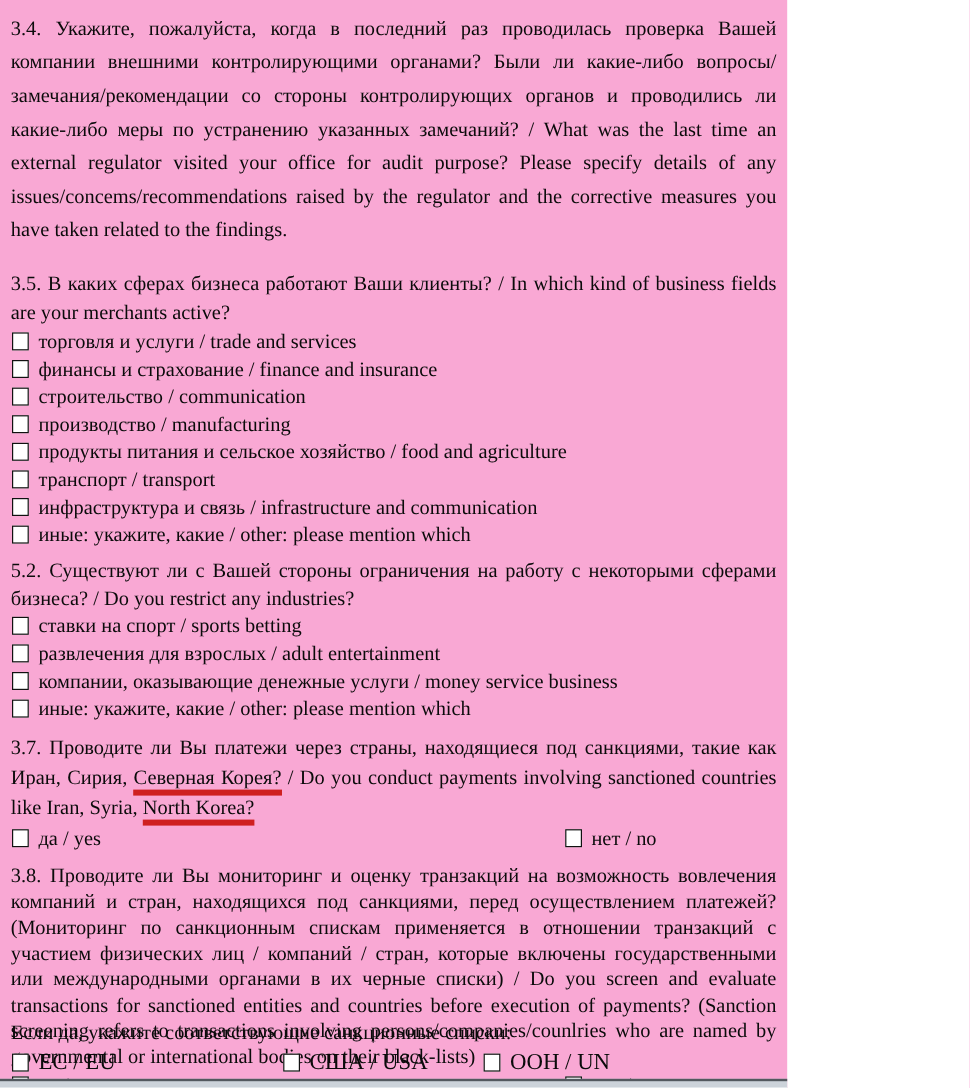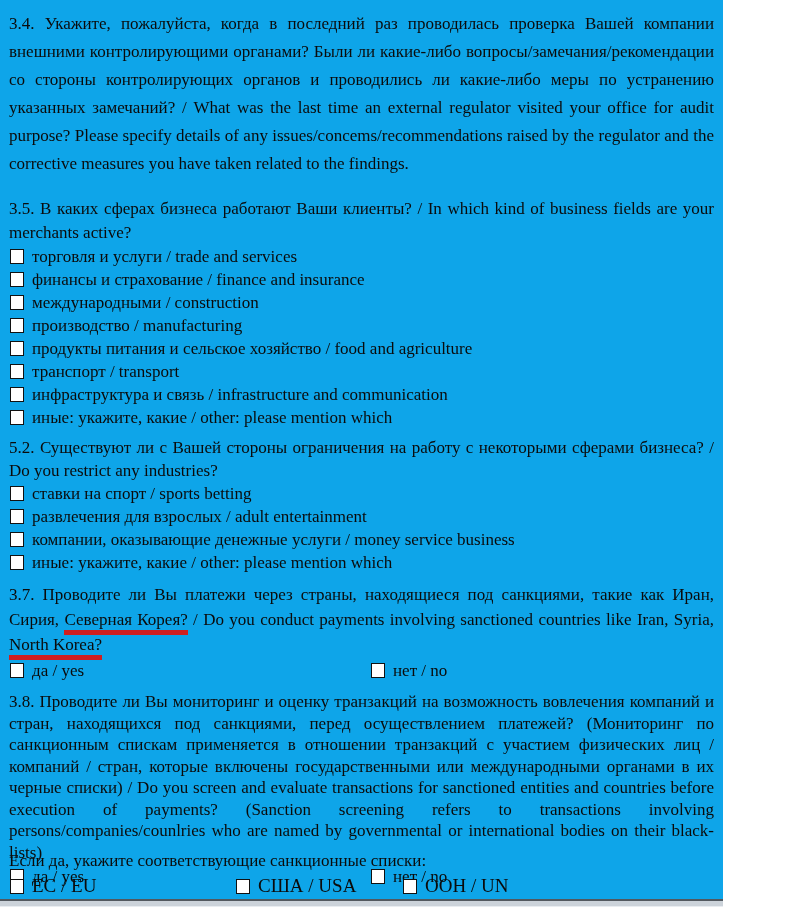--- a/index.html
+++ b/index.html
@@ -5,24 +5,24 @@
   html, body { margin: 0; padding: 0; }
   body {
     width: 808px; height: 907px;
     background: #ffffff;
     font-family: "Liberation Serif", "DejaVu Serif", serif;
     color: #0b0b0b;
     overflow: hidden;
   }
   .page {
     position: relative;
-    width: 723px; height: 907px;
+    width: 656px; height: 907px;
     box-sizing: border-box;
     padding: 10px 9px 0 9px;
-    background: #0ea5e9;
+    background: #f9a8d4;
   }
   .para {
     font-size: 17px;
     text-align: justify;
     margin: 0;
   }
   .q34 { line-height: 28px; margin-bottom: 19px; }
   .intro35 { line-height: 24px; }
   .intro36 { line-height: 23px; }
   .q37 { line-height: 25px; }
@@ -46,21 +46,21 @@
   }
   .yesno {
     display: flex;
     align-items: center;
     height: 24px;
     margin-top: 2px;
     font-size: 17px;
     padding-left: 1px;
   }
   .yesno .col1 { width: 361px; }
-  .yesno .col2 { flex: 1; }
+  .yesno .col2 { flex: 1; text-align: center; }
   .red-underline {
     border-bottom: 5px solid #cf2020;
     padding-bottom: 1px;
   }
   .sanctions {
     position: absolute;
     left: 9px; right: 16px; top: 849px;
   }
   .sanctions .intro-line {
     font-size: 17px;
@@ -101,21 +101,21 @@
 
 <div class="page">
 
   <p class="para q34">3.4. Укажите, пожалуйста, когда в последний раз проводилась проверка Вашей компании внешними контролирующими органами? Были ли какие-либо вопросы/замечания/рекомендации со стороны контролирующих органов и проводились ли какие-либо меры по устранению указанных замечаний? / What was the last time an external regulator visited your office for audit purpose? Please specify details of any issues/concems/recommendations raised by the regulator and the corrective measures you have taken related to the findings.</p>
 
   <div>
     <p class="para intro35">3.5. В каких сферах бизнеса работают Ваши клиенты? / In which kind of business fields are your merchants active?</p>
     <div class="opts opts35">
       <div class="opt"><span class="checkbox"></span><span>торговля и услуги / trade and services</span></div>
       <div class="opt"><span class="checkbox"></span><span>финансы и страхование / finance and insurance</span></div>
-      <div class="opt"><span class="checkbox"></span><span>международными / construction</span></div>
+      <div class="opt"><span class="checkbox"></span><span>строительство / communication</span></div>
       <div class="opt"><span class="checkbox"></span><span>производство / manufacturing</span></div>
       <div class="opt"><span class="checkbox"></span><span>продукты питания и сельское хозяйство / food and agriculture</span></div>
       <div class="opt"><span class="checkbox"></span><span>транспорт / transport</span></div>
       <div class="opt"><span class="checkbox"></span><span>инфраструктура и связь / infrastructure and communication</span></div>
       <div class="opt"><span class="checkbox"></span><span>иные: укажите, какие / other: please mention which</span></div>
     </div>
   </div>
 
   <div>
     <p class="para intro36">5.2. Существуют ли с Вашей стороны ограничения на работу с некоторыми сферами бизнеса? / Do you restrict any industries?</p>

